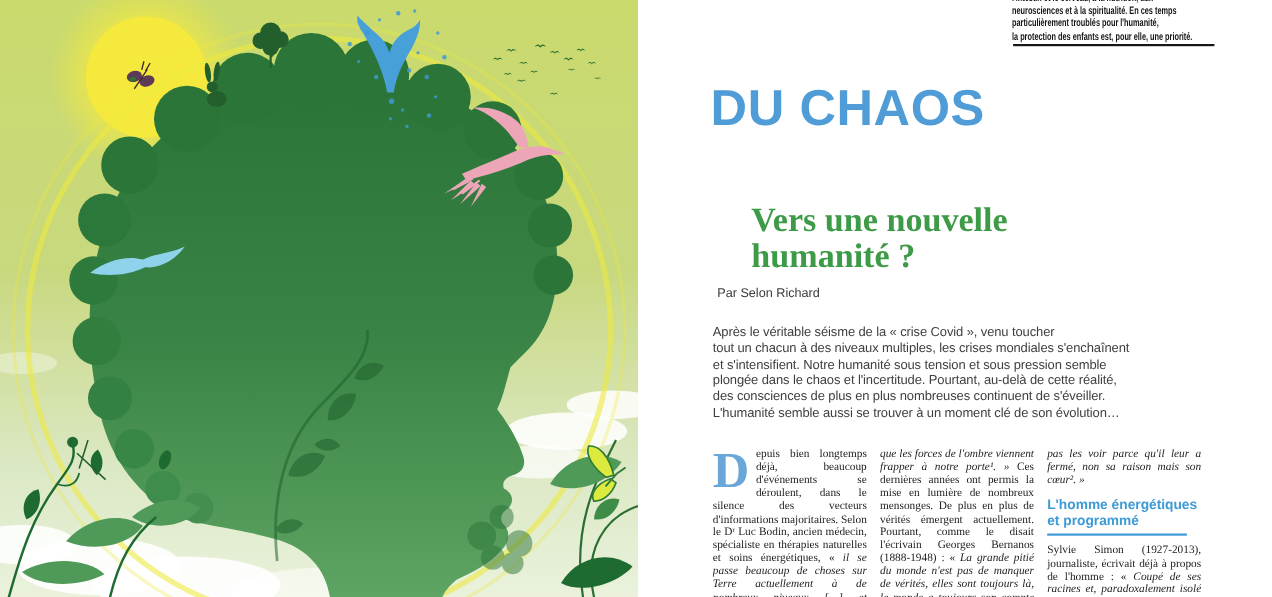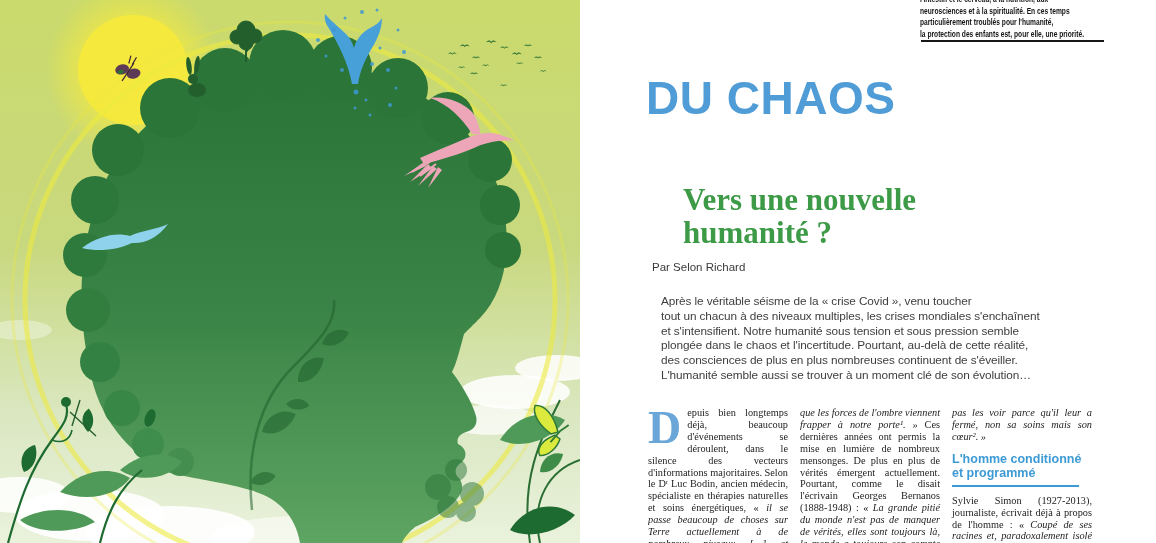--- a/index.html
+++ b/index.html
@@ -29,21 +29,21 @@
     position:absolute;left:683px;top:183px;margin:0;
     font:700 31px/33px "Liberation Serif",serif;color:#3d9a47;white-space:pre-line;
   }
   .byline{
     position:absolute;left:652px;top:261px;
     font:400 11.5px "Liberation Sans",sans-serif;color:#3a3a3a;
   }
   .intro{
     position:absolute;left:648px;top:294px;width:470px;
     font:500 11.8px/14.8px "Liberation Sans",sans-serif;letter-spacing:-.1px;
-    color:#3e3e3e;white-space:pre-line;margin-left:13px;
+    color:#3e3e3e;white-space:pre-line;
   }
 
   
   .cols{
     position:absolute;left:648px;top:407px;width:444px;height:136px;
     display:flex;gap:12px;overflow:hidden;
   }
   .col{width:140px;flex:0 0 140px;}
   .col p{
     margin:0;font:400 10.3px/11.9px "Liberation Serif",serif;
@@ -273,18 +273,18 @@
 L'humanité semble aussi se trouver à un moment clé de son évolution…</div>
 
 <div class="cols">
   <div class="col">
     <p><span class="dropcap">D</span>epuis bien longtemps déjà, beaucoup d'événements se déroulent, dans le silence des vecteurs d'informations majoritaires. Selon le Dʳ Luc Bodin, ancien médecin, spécialiste en thérapies naturelles et soins énergétiques, « <i>il se passe beaucoup de choses sur Terre actuellement à de nombreux niveaux […] et beaucoup de personnes préfèrent ne pas les</i></p>
   </div>
   <div class="col">
     <p><i>que les forces de l'ombre viennent frapper à notre porte¹. »</i> Ces dernières années ont permis la mise en lumière de nombreux mensonges. De plus en plus de vérités émergent actuellement. Pourtant, comme le disait l'écrivain Georges Bernanos (1888-1948) : « <i>La grande pitié du monde n'est pas de manquer de vérités, elles sont toujours là, le monde a toujours son compte de vérités, malheureu-</i></p>
   </div>
   <div class="col">
-    <p><i>pas les voir parce qu'il leur a fermé, non sa soins mais son cœur². »</i></p>
-    <h3 class="col-heading">L'homme conditionné et programmé</h3>
+    <p><i>pas les voir parce qu'il leur a fermé, non sa raison mais son cœur². »</i></p>
+    <h3 class="col-heading">L'homme énergétiques et programmé</h3>
     <div class="rule-blue"></div>
     <p>Sylvie Simon (1927-2013), journaliste, écrivait déjà à propos de l'homme : « <i>Coupé de ses racines et, paradoxalement isolé dans une foule sans cesse plus dense et plus ano-</i></p>
   </div>
 </div>
 
 </body></html>

